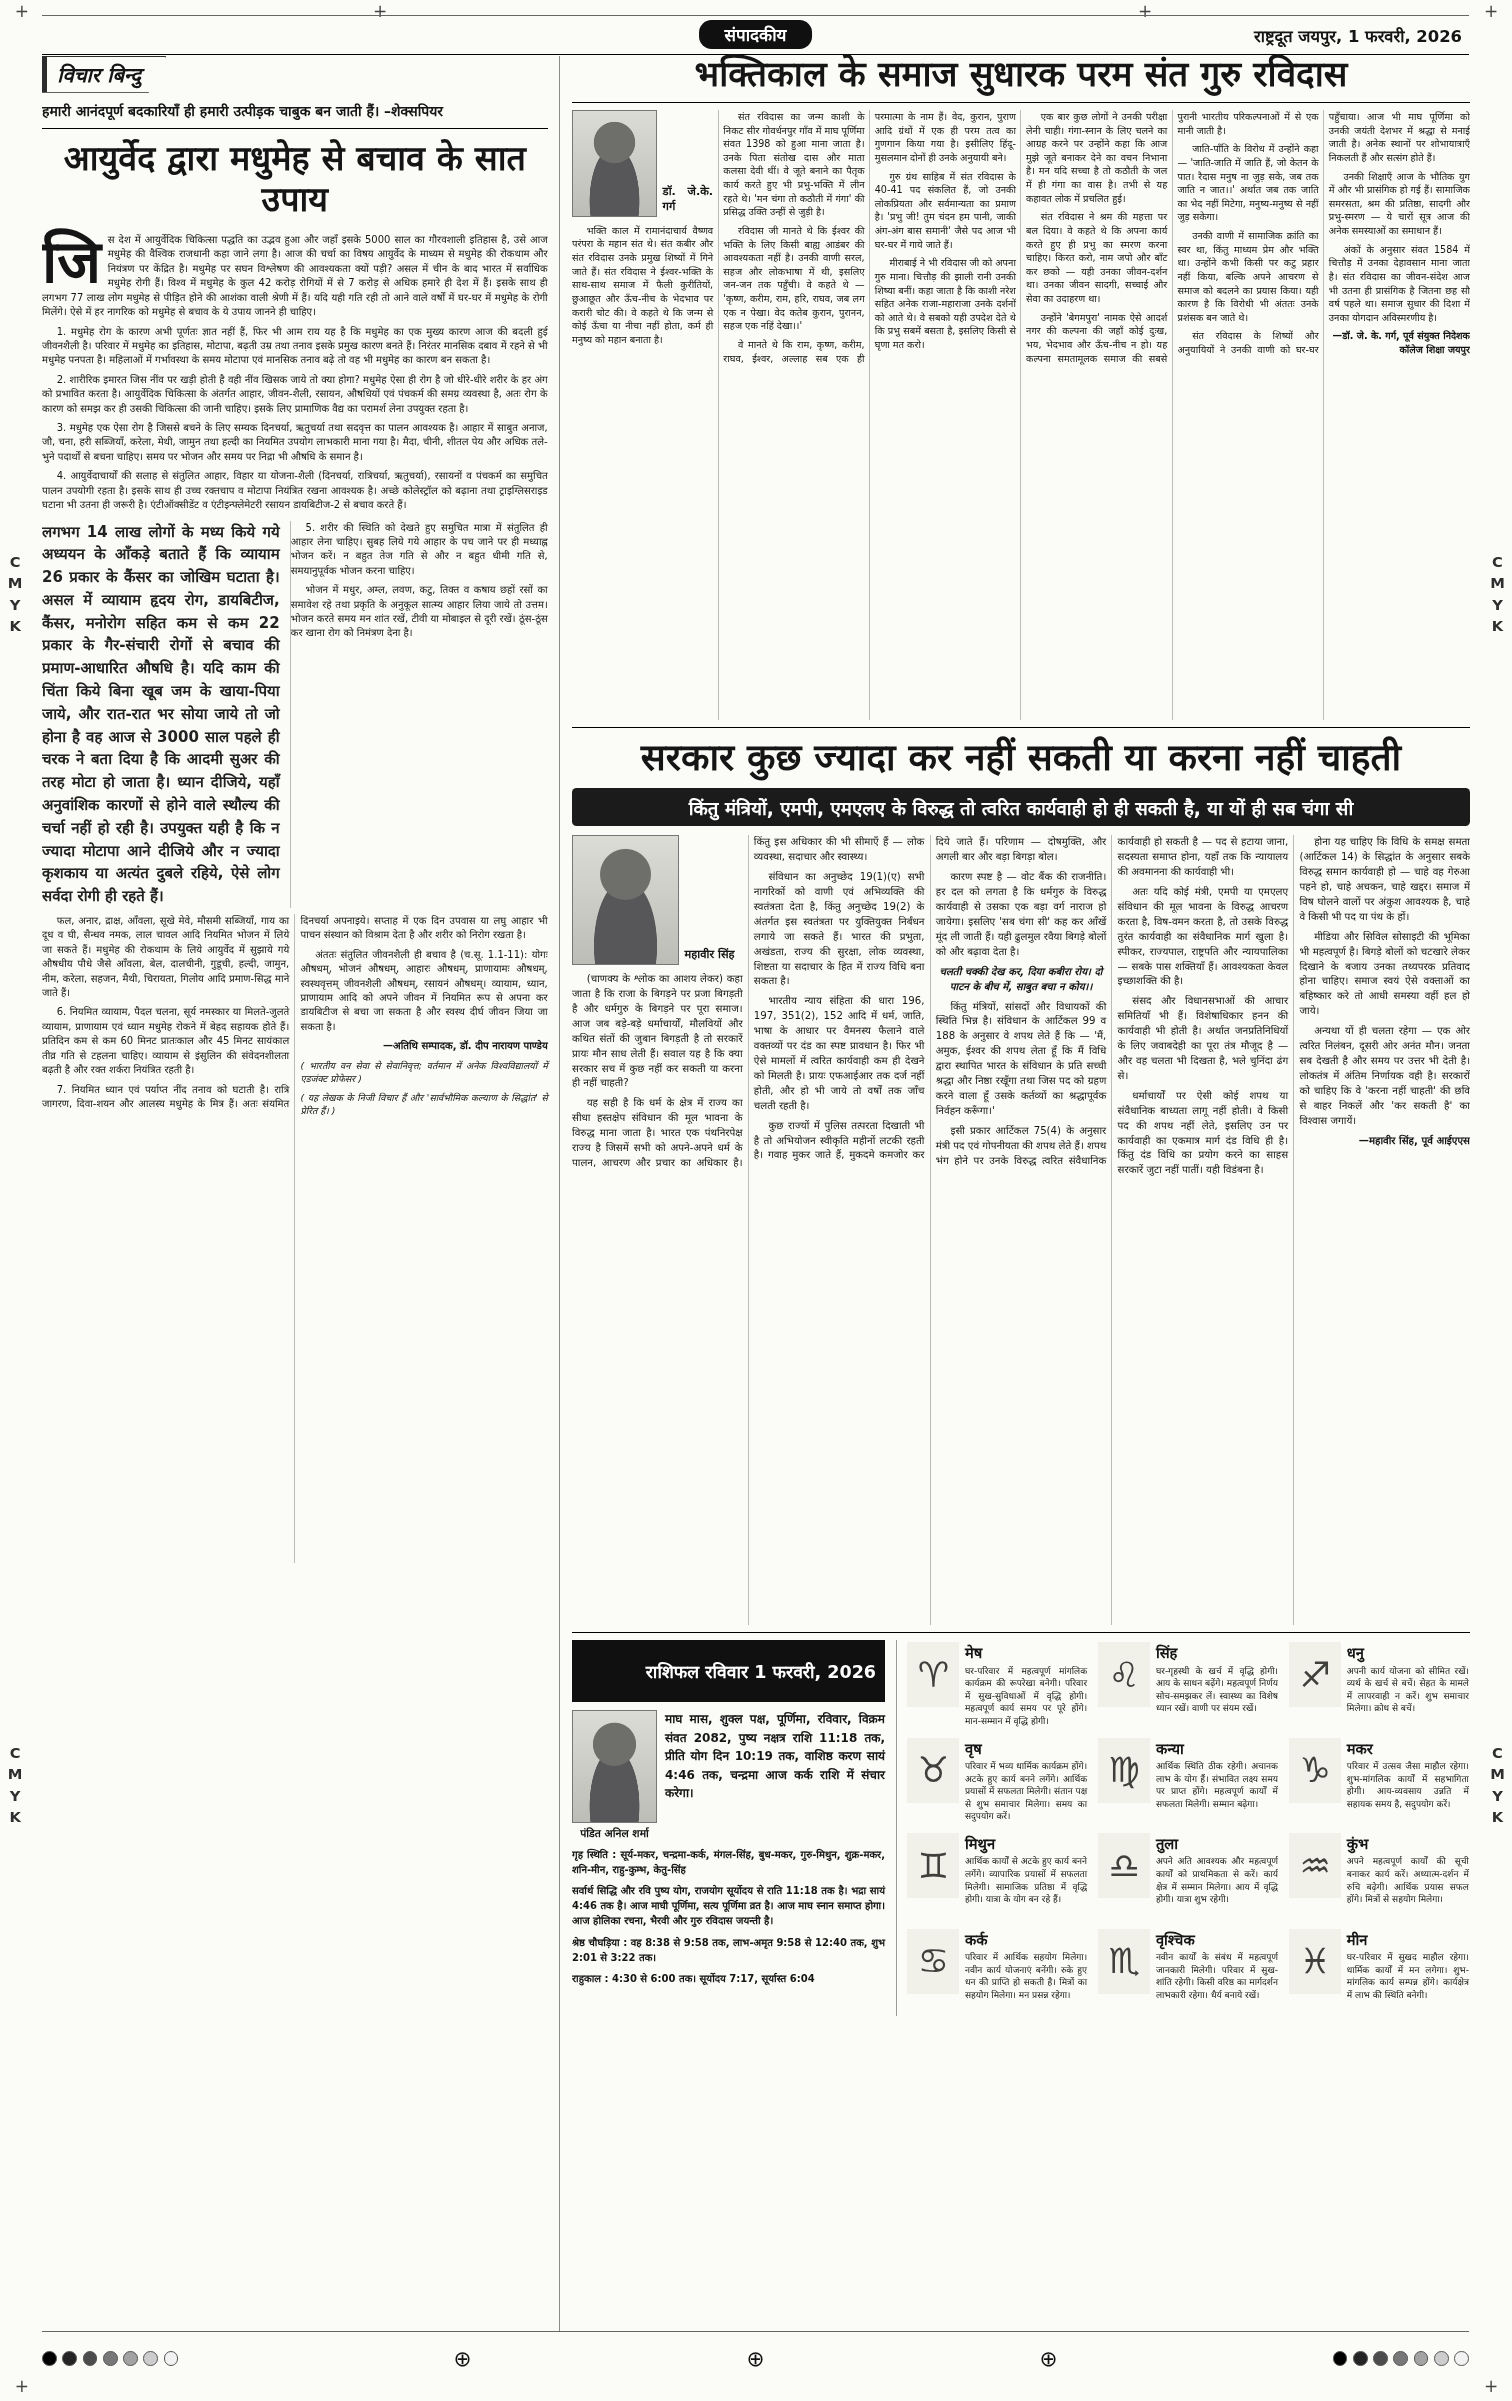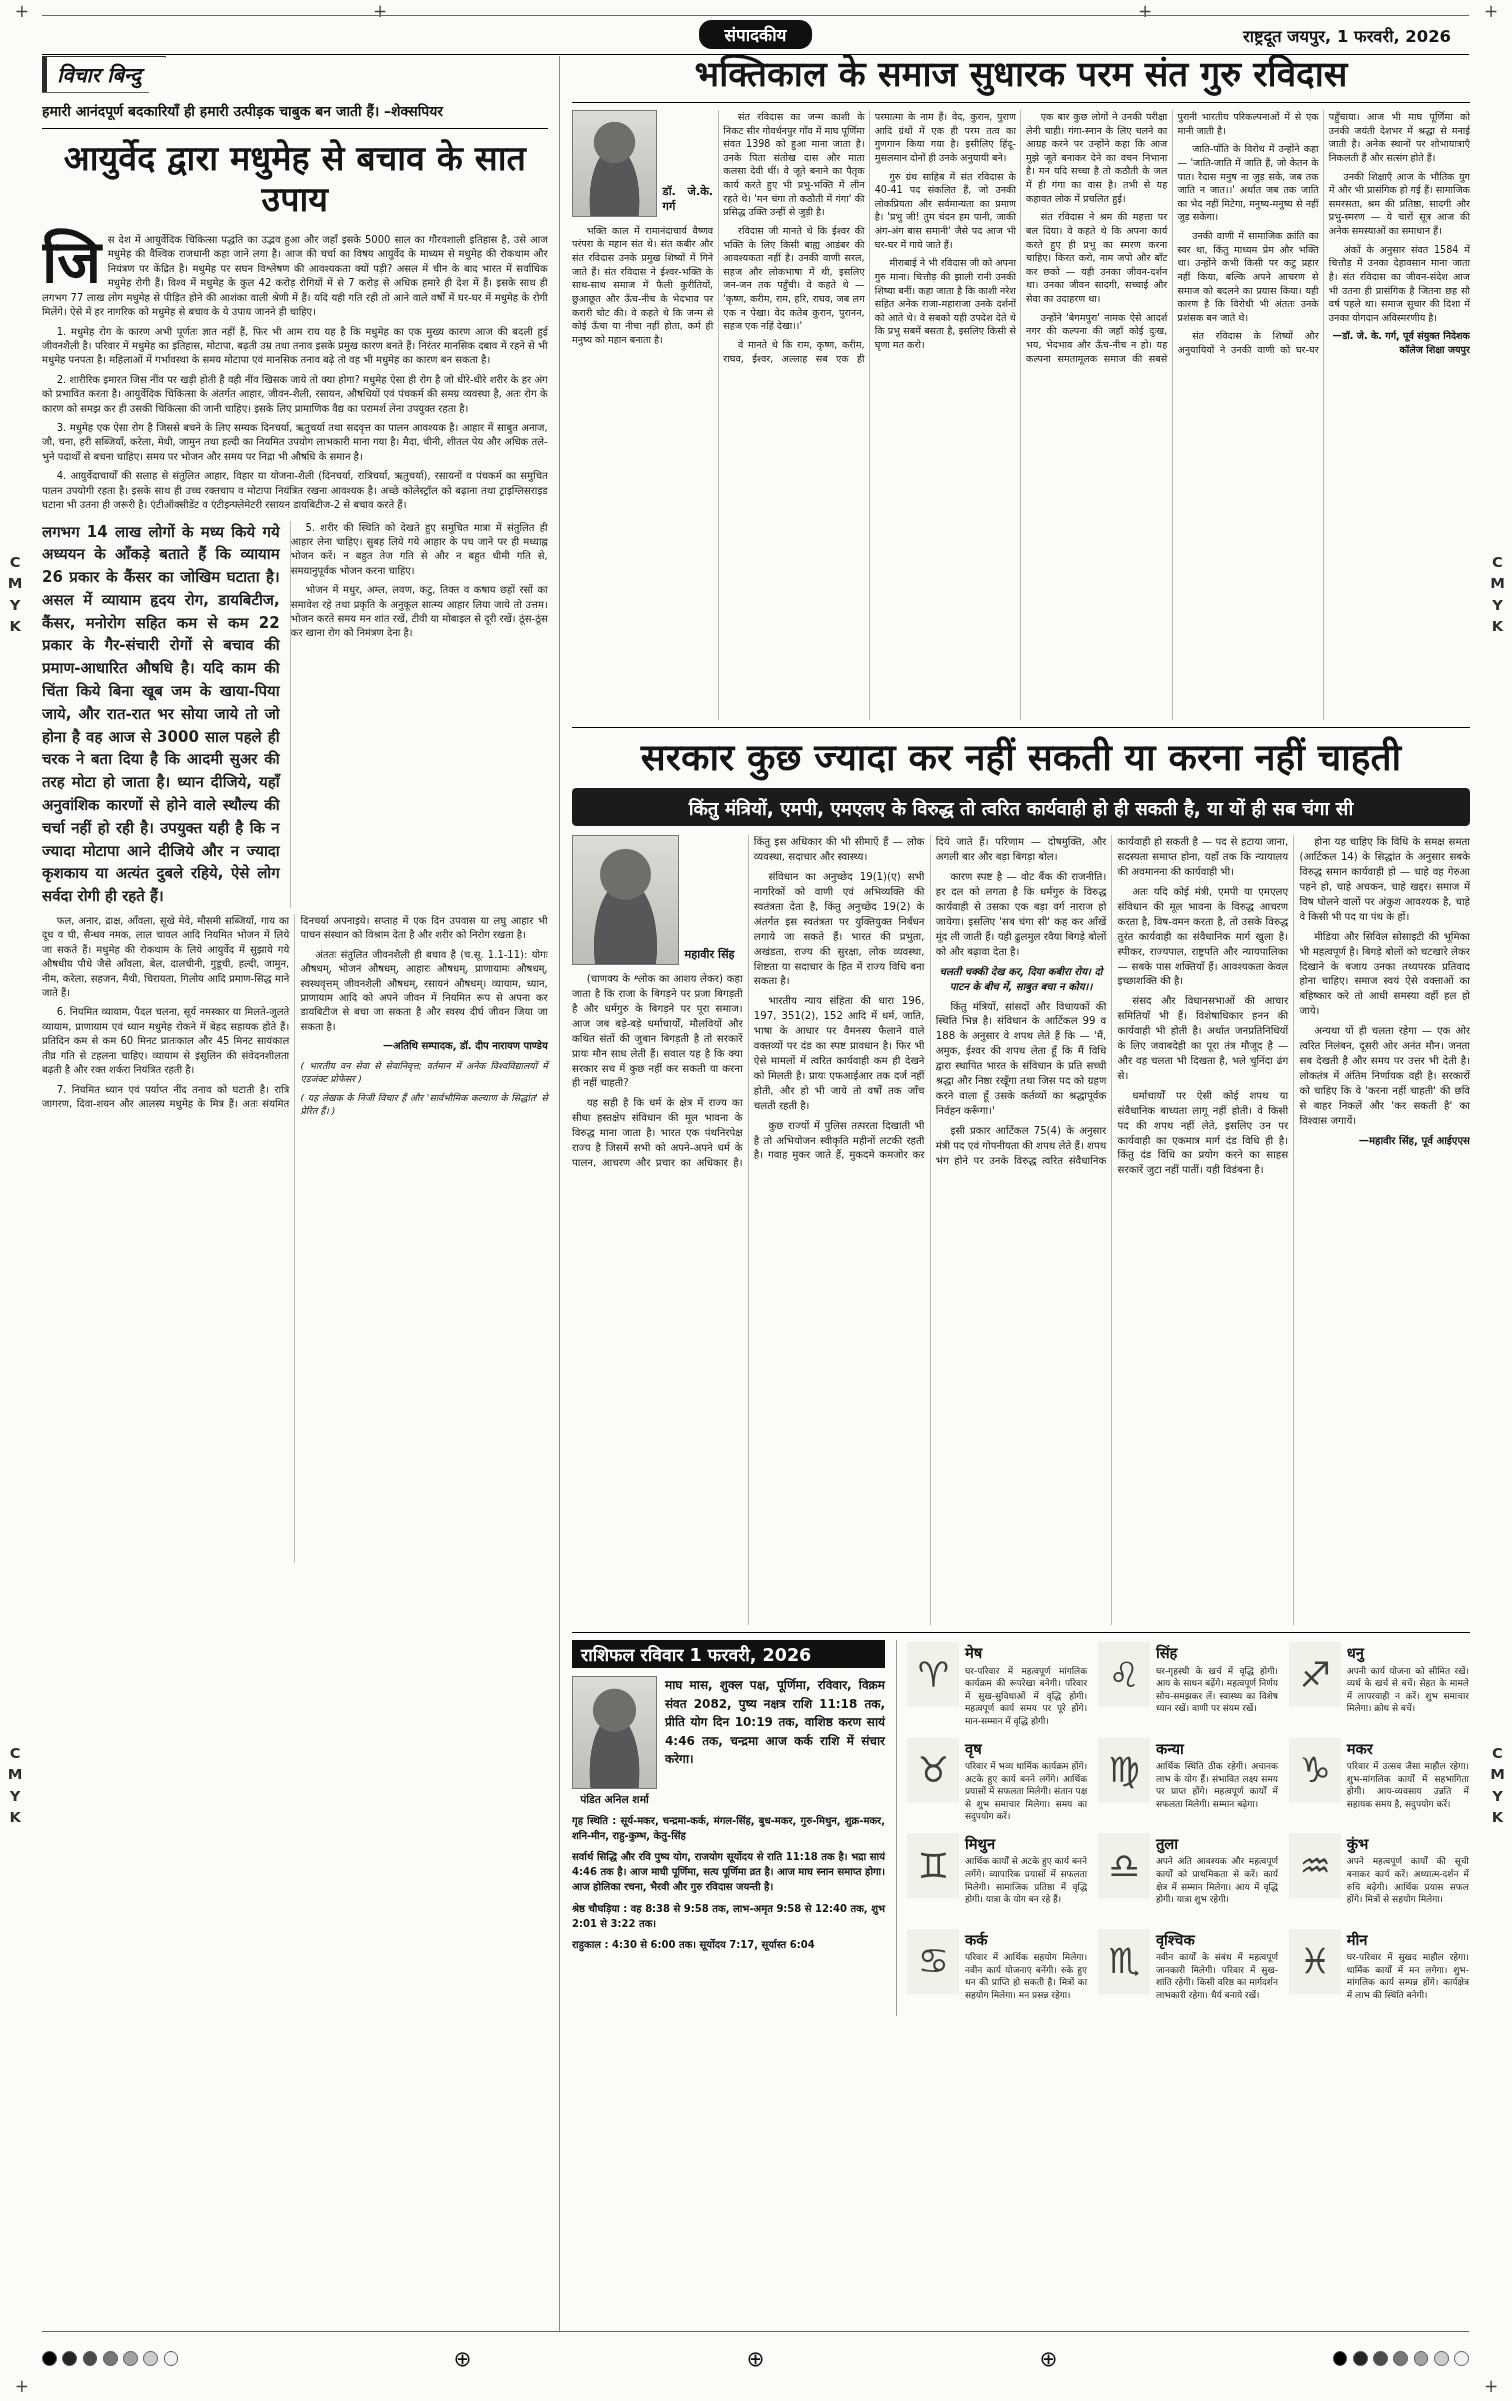--- a/index.html
+++ b/index.html
@@ -7,21 +7,21 @@
   html,body { background:#e9e9e5; }
   body { font-family:"DejaVu Sans","Liberation Sans",sans-serif; color:#151515; }
   .page { position:relative; width:1512px; height:2401px; background:#fbfbf8; overflow:hidden; margin:0 auto; }
 
   
   .masthead { position:absolute; left:42px; top:14.7px; width:1427px; height:40px;
               border-top:0.6px solid #666; border-bottom:1.7px solid #000; }
   .section-badge { position:absolute; left:50%; top:4.5px; transform:translateX(-50%);
               background:#101010; color:#fff; font-weight:bold; font-size:17px;
               padding:2.8px 26px; border-radius:12.4px; }
-  .edition { position:absolute; right:18px; top:8px; font-size:16.4px; font-weight:bold; }
+  .edition { position:absolute; right:7px; top:8px; font-size:16.4px; font-weight:bold; }
 
   
   .left-col { position:absolute; left:42px; top:56px; width:518px; height:2276px;
               padding-right:11.3px; border-right:0.6px solid #8a8a8a; overflow:hidden; }
   .vb-box { display:inline-block; border:1.7px solid #2c2c2c; border-left-width:5.6px;
             padding:3.4px 24px 3.4px 10.2px; font-size:20.3px; font-weight:bold; font-style:italic;
             clip-path:polygon(0 0,100% 0,86% 100%,0 100%); margin-bottom:5.6px; }
   .quote { font-weight:bold; font-size:14px; line-height:1.45; border-bottom:1.7px solid #000;
            padding:2.3px 0 6.8px; margin-bottom:9px; }
   .ayur-headline { font-size:34px; font-weight:bold; text-align:center; line-height:1.22; margin:2.3px 0 12.4px; }
@@ -57,21 +57,21 @@
   figure.author figcaption { font-weight:bold; font-size:11.3px; line-height:1.3; padding-bottom:2.3px; }
   .photo.big { width:107px; min-width:107px; height:130px; }
 
   .dharma-headline { font-size:37px; font-weight:bold; text-align:center; line-height:1.22; }
   .subhead-bar { background:#1b1b1b; color:#fff; font-size:18.6px; font-weight:bold; text-align:center;
                  padding:6.8px 5.6px; border-radius:4.5px; margin:8px 0 9px; }
 
   
   .rashifal { display:flex; gap:11.3px; margin-top:2.3px; }
   .rash-left { width:313px; min-width:313px; }
-  .rash-header { background:#101010; color:#fff; font-weight:bold; font-size:17.5px; padding:2px 9px; margin-bottom:8px; }
+  .rash-header { background:#101010; color:#fff; font-weight:bold; font-size:17.5px; padding:19px 9px; margin-bottom:8px;text-align:right; }
   .panchang-row { display:flex; gap:8px; margin-bottom:6.8px; }
   .panchang { font-weight:bold; font-size:12px; line-height:1.55; text-align:justify; }
   figure.astro { display:block; }
   figure.astro .photo { height:113px; }
   figure.astro figcaption { font-weight:bold; font-size:10.7px; text-align:center; padding-top:3.4px; }
   .rash-details p { font-size:10px; line-height:1.5; font-weight:bold; text-align:justify; margin-bottom:6.2px; }
 
   .zodiac-grid { flex:1; display:grid; grid-auto-flow:column; grid-template-rows:repeat(4,1fr);
                  grid-template-columns:repeat(3,1fr); gap:5.6px 9px; border-left:0.6px solid #999; padding-left:9px; }
   .zodiac-cell { display:flex; gap:5.6px; padding:2.3px 1.1px; }

